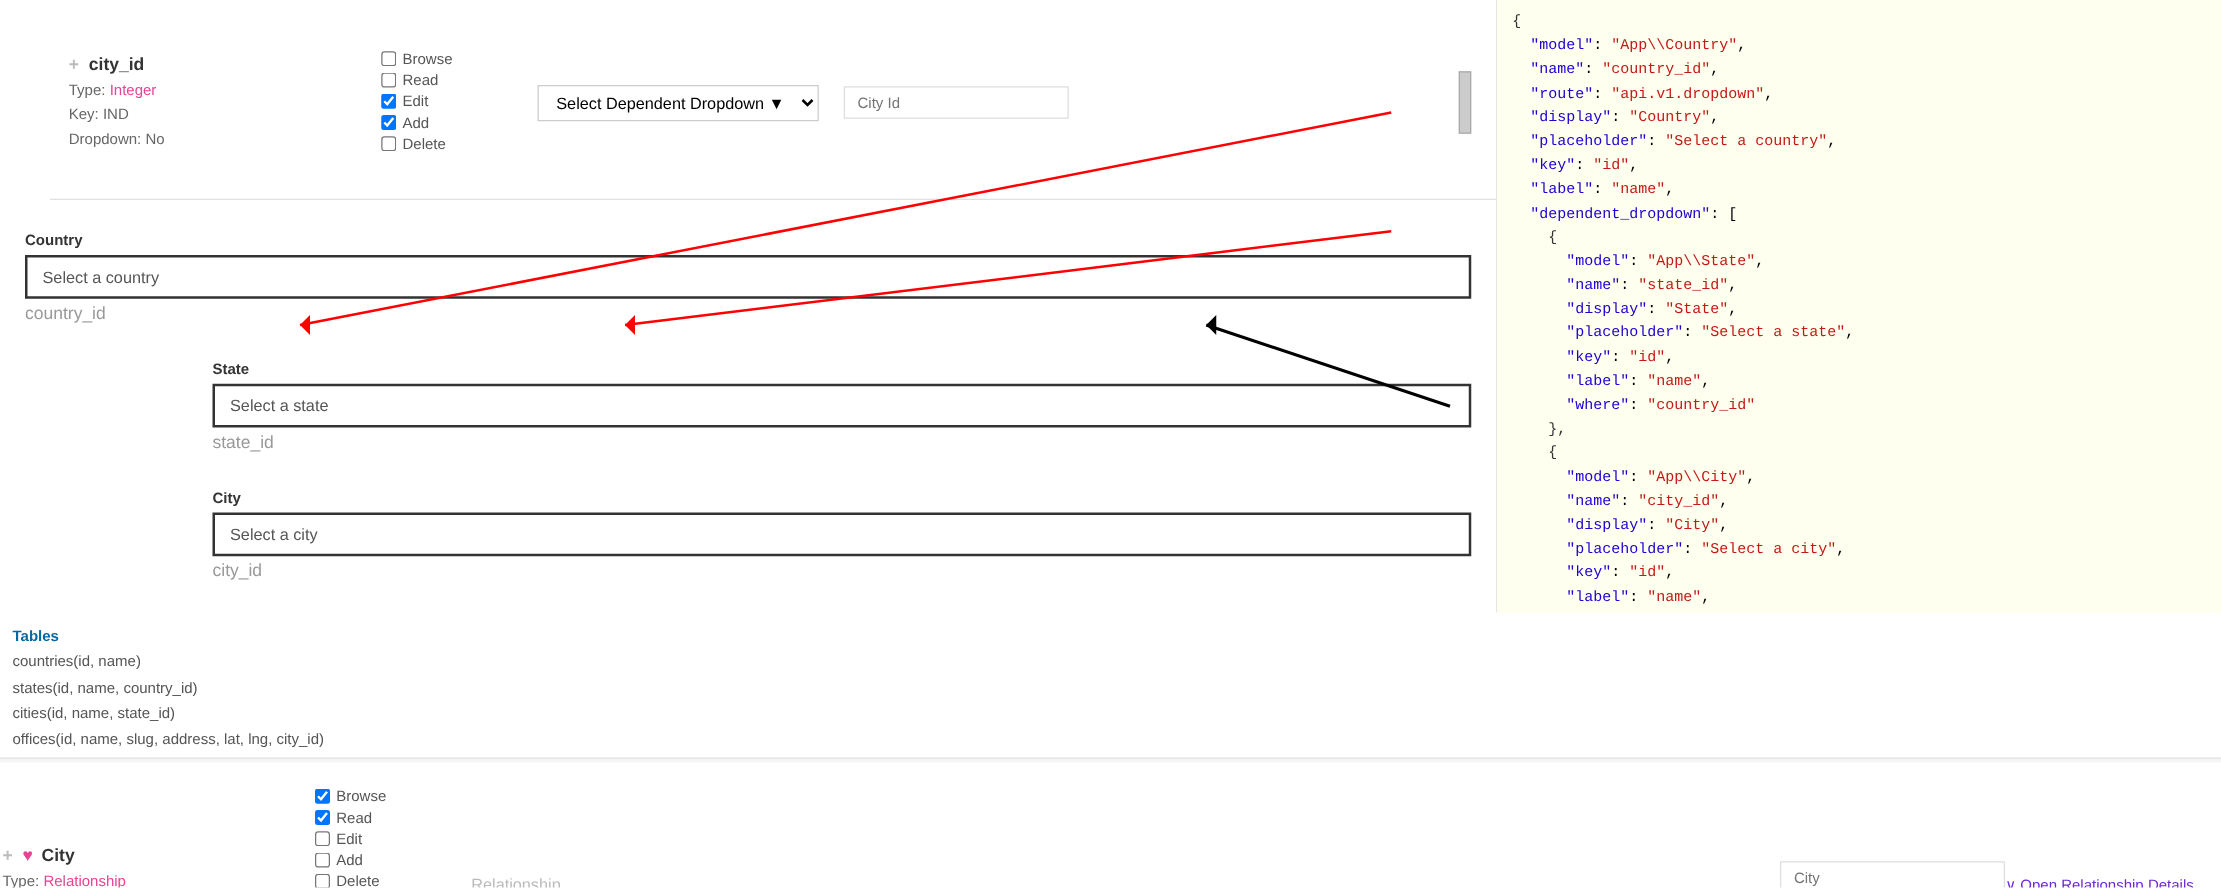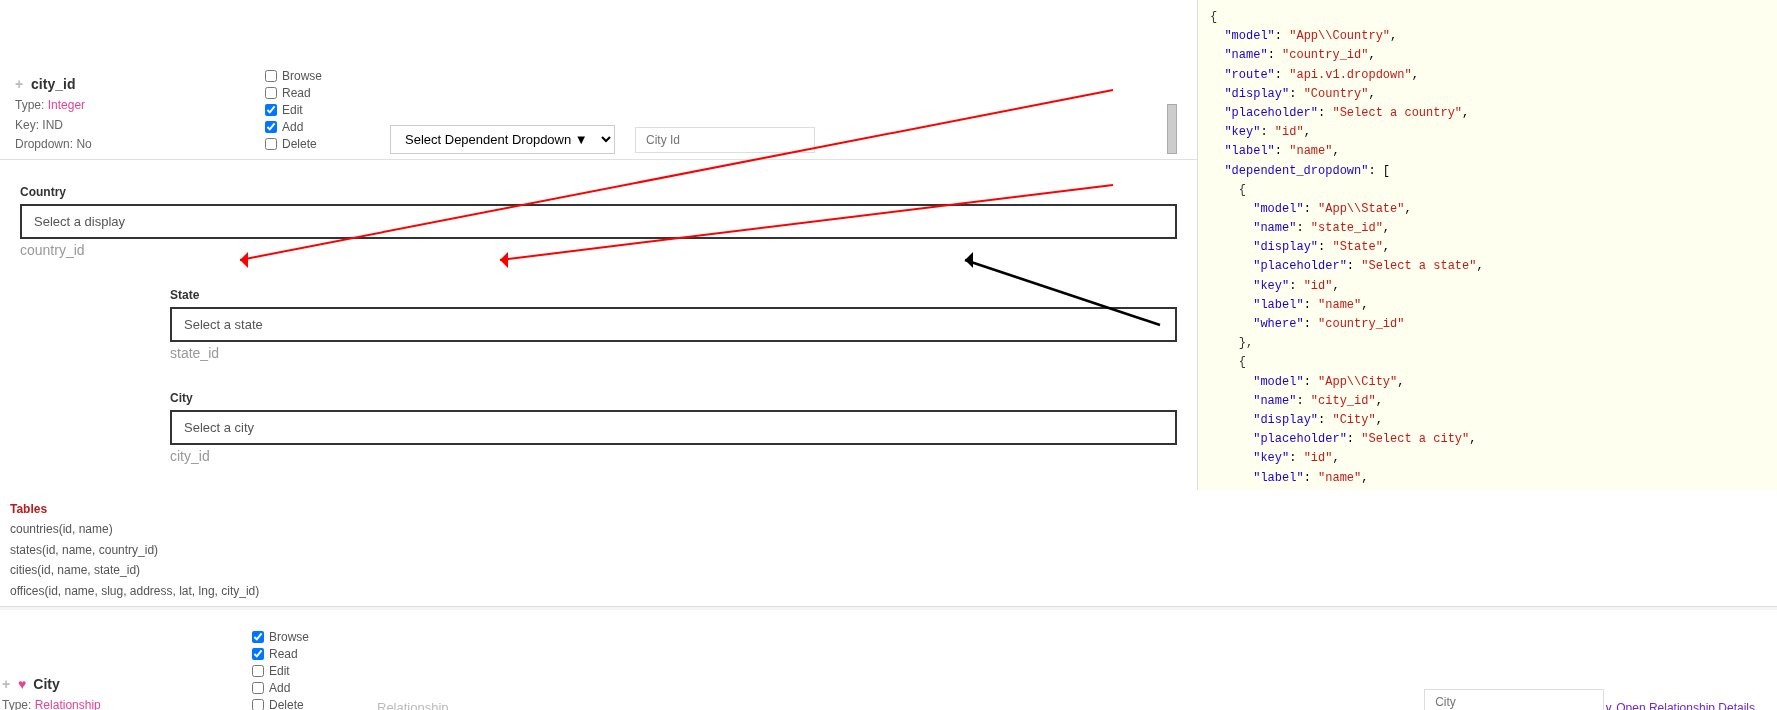--- a/index.html
+++ b/index.html
@@ -1,42 +1,42 @@
 <!DOCTYPE html>
 <html><head>
   <meta charset="utf-8">
   <style>
     * { margin: 0; padding: 0; box-sizing: border-box; }
     body { font-family: Arial, sans-serif; font-size: 13px; background: #fff; overflow: hidden; width: 1777px; height: 710px; }
 
     .main-container { display: flex; flex-direction: column; height: 710px; width: 1777px; position: relative; }
 
     
-    .field-row { display: flex; align-items: flex-end; padding: 10px 15px; border-bottom: 1px solid #e0e0e0; min-height: 160px; position: relative; }
+    .field-row { display: flex; align-items: center; padding: 10px 15px; border-bottom: 1px solid #e0e0e0; min-height: 160px; position: relative; margin-left: 40px; }
     .field-info { width: 240px; }
     .field-name { font-size: 14px; font-weight: bold; color: #333; margin-bottom: 4px; }
     .field-meta { font-size: 12px; color: #666; line-height: 1.6; }
     .field-permissions { width: 120px; padding-left: 10px; }
     .permission-item { display: flex; align-items: center; gap: 5px; margin-bottom: 3px; font-size: 12px; color: #555; }
     .permission-item input[type=checkbox] { width: 12px; height: 12px; }
     .field-config { flex: 1; padding: 0 15px; }
     .select-dropdown { border: 1px solid #ccc; padding: 5px 10px; font-size: 13px; background: #fff; cursor: pointer; min-width: 200px; }
     .field-label-input { border: 1px solid #ddd; padding: 5px 10px; font-size: 12px; min-width: 180px; margin-left: 10px; color: #999; }
     .config-row { display: flex; align-items: center; gap: 10px; }
 
     
     .preview-area { background: #fff; padding: 20px 10px; position: relative; }
     .dropdown-group { display: flex; flex-direction: column; }
     .dropdown-label { font-size: 12px; font-weight: bold; color: #333; margin-bottom: 5px; }
     .dropdown-select { border: 2px solid #333; padding: 8px 12px; font-size: 13px; min-width: 200px; color: #555; background: #fff; cursor: pointer; }
     .dropdown-field-name { font-size: 14px; color: #999; margin-top: 3px; }
 
     
     .tables-info { padding: 10px 10px 5px 10px; font-size: 12px; color: #555; line-height: 1.7; }
-    .tables-title { font-weight: bold; color: #b91c1c; }
+    .tables-title { font-weight: bold; color: #0369a1; }
 
     
     .json-panel { position: absolute; right: 0; top: 0; width: 580px; background: #fffff0; border-left: 1px solid #ddd; font-family: 'Courier New', monospace; font-size: 12px; padding: 8px 12px; line-height: 1.6; overflow-y: auto; }
     .json-string { color: #c41a16; }
     .json-key { color: #1c00cf; }
     .json-bracket { color: #333; }
 
     
     .bottom-field-row { display: flex; align-items: flex-end; padding: 12px 2px; border-top: 2px solid #f0f0f0; background: #fff; min-height: 120px; }
 
@@ -110,21 +110,21 @@
 
         <div style="width:20px; display:flex; align-items:center; padding:0 5px;">
           <div style="width:14px; height:50px; background:#ccc; border:1px solid #aaa;"></div>
         </div>
       </div>
 
       <div class="preview-area" style="position:relative;">
         <div class="dropdown-row">
           <div class="dropdown-group">
             <div class="dropdown-label">Country</div>
-            <div class="dropdown-select">Select a display</div>
+            <div class="dropdown-select">Select a country</div>
             <div class="dropdown-field-name">country_id</div>
           </div>
 
           <div class="dropdown-group" style="margin-left:150px;">
             <div class="dropdown-label">State</div>
             <div class="dropdown-select">Select a state</div>
             <div class="dropdown-field-name">state_id</div>
           </div>
 
           <div class="dropdown-group" style="margin-left:150px;">

